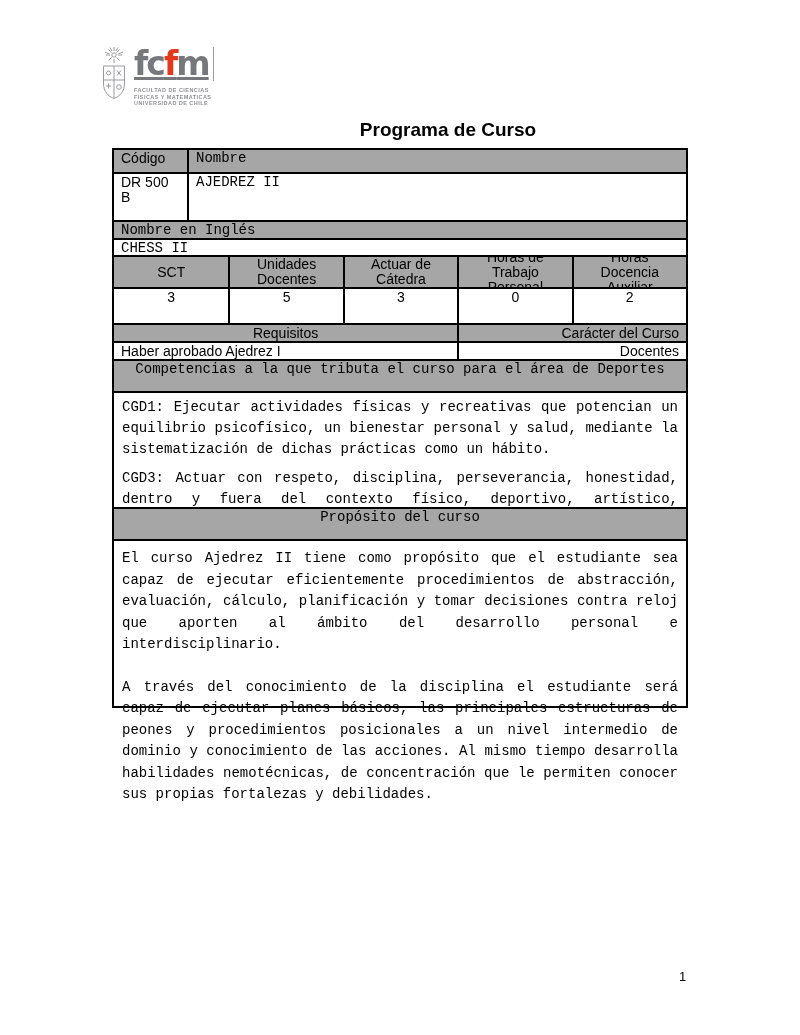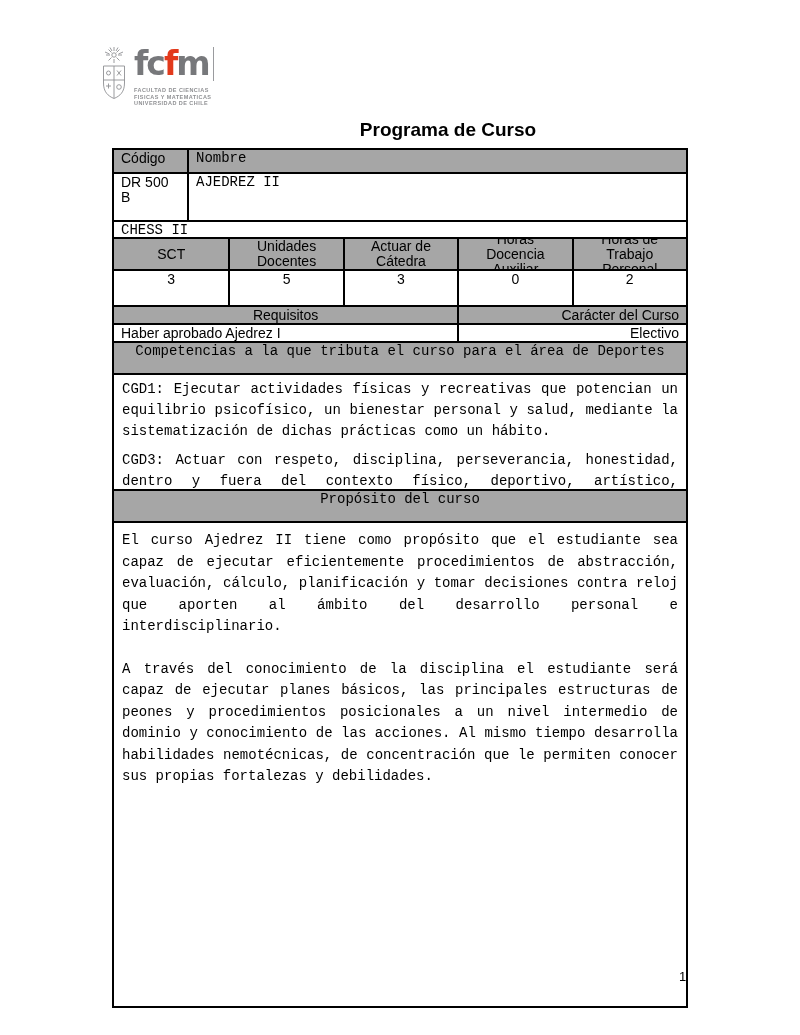--- a/index.html
+++ b/index.html
@@ -20,20 +20,21 @@
   .logo-text { margin-left: 5px; }
   .acronym {
     font-family: "DejaVu Sans", sans-serif;
     font-weight: bold;
     font-size: 33px;
     line-height: 40px;
     color: #77787b;
     letter-spacing: -2px;
     display: flex;
     align-items: center;
+    text-decoration: underline;
   }
   .acronym .accent { color: #e23a1c; }
   .logo-bar { display: inline-block; width: 1px; height: 34px; background: #9a9b9e; margin-left: 4px; }
   .logo-subtext {
     margin-top: 3px;
     font-size: 5.5px;
     line-height: 6.5px;
     color: #8f9093;
     letter-spacing: 0.45px;
     font-weight: bold;
@@ -50,21 +51,21 @@
     font-weight: bold;
     margin-left: 48px;
   }
 
   
   .tbl {
     position: absolute;
     left: 112px;
     top: 148px;
     width: 576px;
-    height: 860px;
+    height: 560px;
     border: 2px solid #000;
     display: flex;
     flex-direction: column;
     font-size: 14px;
   }
   .row { display: flex; flex: 0 0 auto; width: 100%; }
   .row + .row { border-top: 2px solid #000; }
   .cell { padding: 1px 7px; line-height: 15px; overflow: hidden; }
   .cell + .cell { border-left: 2px solid #000; }
   .hdr { background: #a6a6a6; }
@@ -131,49 +132,52 @@
     <div class="row" style="height:22px">
       <div class="cell hdr c-codigo">Código</div>
       <div class="cell hdr grow">Nombre</div>
     </div>
 
     <div class="row" style="height:48px">
       <div class="cell c-codigo">DR 500 B</div>
       <div class="cell grow">AJEDREZ II</div>
     </div>
 
+    <div class="row" style="height:18px">
+      <div class="cell hdr grow">Nombre en Inglés</div>
+    </div>
 
     <div class="row" style="height:17px">
       <div class="cell grow">CHESS II</div>
     </div>
 
     <div class="row" style="height:32px">
       <div class="cell hdr c5 center vcenter">SCT</div>
       <div class="cell hdr c5 center vcenter">Unidades Docentes</div>
       <div class="cell hdr c5 center vcenter">Actuar de Cátedra</div>
+      <div class="cell hdr c5 center vcenter">Horas de Trabajo Personal</div>
       <div class="cell hdr c5 center vcenter">Horas Docencia Auxiliar</div>
-      <div class="cell hdr c5 center vcenter">Horas de Trabajo Personal</div>
     </div>
 
     <div class="row" style="height:36px">
       <div class="cell c5 center">3</div>
       <div class="cell c5 center">5</div>
       <div class="cell c5 center">3</div>
       <div class="cell c5 center">0</div>
       <div class="cell c5 center">2</div>
     </div>
 
     <div class="row" style="height:18px">
       <div class="cell hdr c60 center">Requisitos</div>
       <div class="cell hdr c40 center">Carácter del Curso</div>
     </div>
 
     <div class="row" style="height:18px">
       <div class="cell c60">Haber aprobado Ajedrez I</div>
-      <div class="cell c40">Electivo</div>
+      <div class="cell c40">Docentes</div>
     </div>
 
     <div class="row" style="height:32px">
       <div class="cell hdr grow center">Competencias a la que tributa el curso para el área de Deportes</div>
     </div>
 
     <div class="row" style="height:116px">
       <div class="cell grow para">
         <p>CGD1: Ejecutar actividades físicas y recreativas que potencian un equilibrio psicofísico, un bienestar personal y salud, mediante la sistematización de dichas prácticas como un hábito.</p>
         <p>CGD3: Actuar con respeto, disciplina, perseverancia, honestidad, dentro y fuera del contexto físico, deportivo, artístico, cultural; tanto en actividades recreativas, sistemáticas, individuales y grupales.</p>

